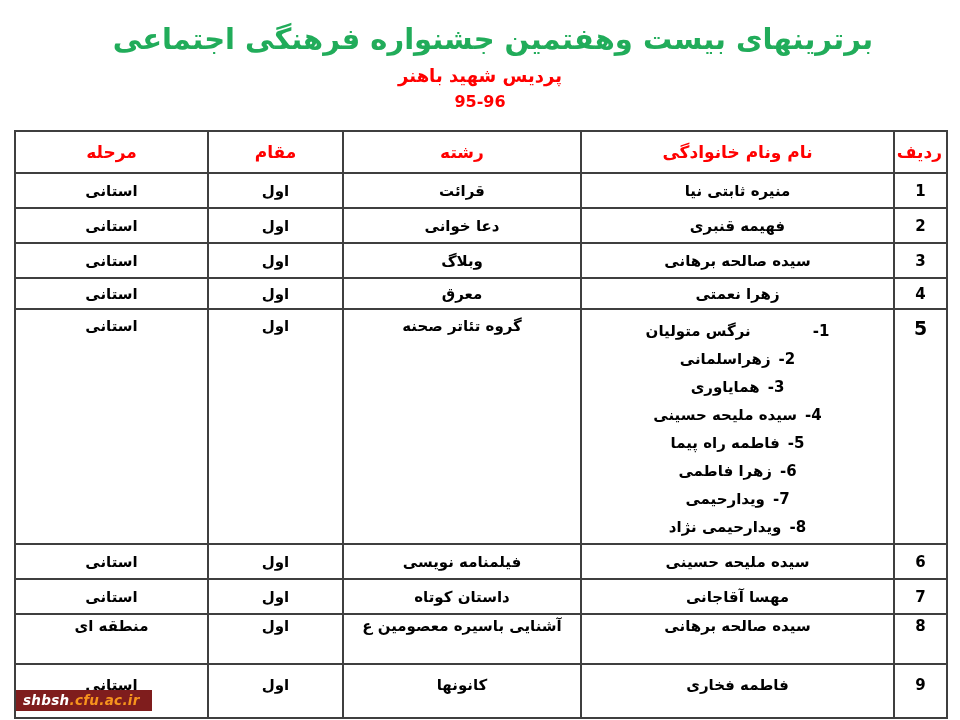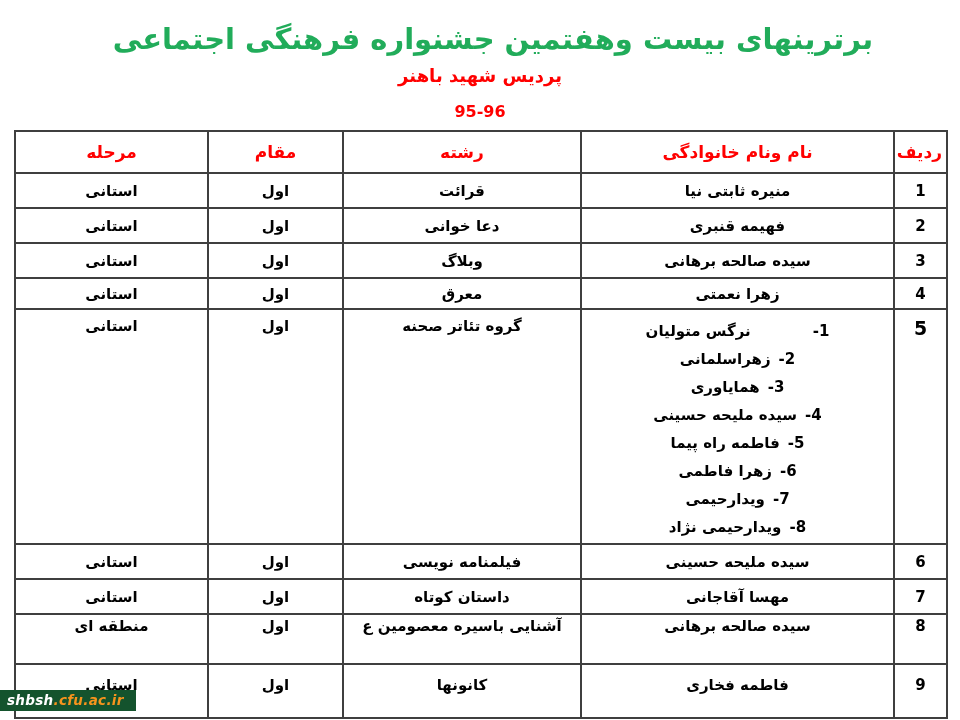--- a/index.html
+++ b/index.html
@@ -9,21 +9,21 @@
     overflow: hidden;
     font-family: "DejaVu Sans", sans-serif;
     position: relative;
   }
   .page { width: 960px; height: 720px; position: relative; background:#fff; }
 
   
   .title-block { position: absolute; top: 22px; left: 0; width: 960px; text-align: center; direction: rtl; }
   .main-title  { font-size: 29px; font-weight: bold; color: #21ac5a; letter-spacing: 0.5px; padding-left: 26px; }
   .sub-title   { font-size: 18px; font-weight: bold; color: #ff0000; margin-top: 9px; }
-  .year-line   { font-size: 16px; font-weight: bold; color: #ff0000; margin-top: 16px; direction: ltr; }
+  .year-line   { font-size: 16px; font-weight: bold; color: #ff0000; margin-top: 6px; direction: ltr; }
 
   
   table.results {
     position: absolute; left: 14px; top: 130px;
     width: 932px;
     border-collapse: collapse;
     table-layout: fixed;
     direction: rtl;
   }
   table.results td {
@@ -46,22 +46,22 @@
   tr.r-9  td { height: 54px; vertical-align: top; padding-top: 11px; }
 
   
   .members { direction: rtl; }
   .member  { height: 28px; line-height: 28px; text-align: center; white-space: nowrap; }
   .m-gap   { display: inline-block; width: 8px; }
   .member.first .m-gap { width: 62px; }
 
   
   .watermark {
-    position: absolute; left: 0; top: 690px;
-    background: #14532d;
+    position: absolute; left: 16px; top: 690px;
+    background: #7f1d1d;
     padding: 2px 12px 3px 7px;
     font-style: italic; font-weight: bold; font-size: 13.5px;
     letter-spacing: 0.3px;
     direction: ltr;
     text-align: right;
   }
   .wm-prefix { color: #ffffff; }
   .wm-suffix { color: #f7941d; }
 </style>
 </head>

